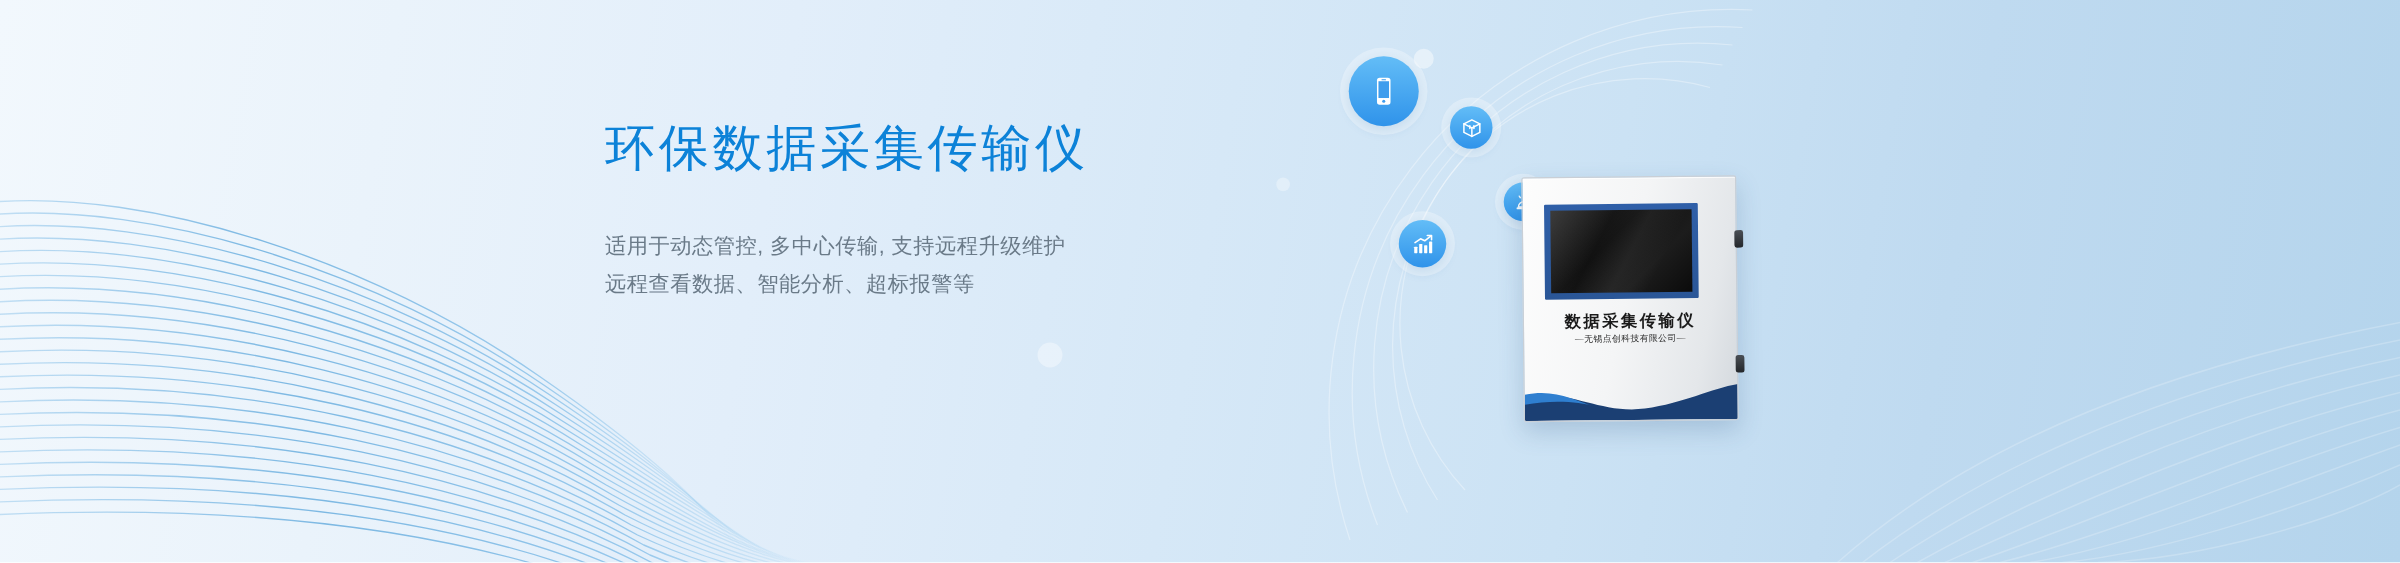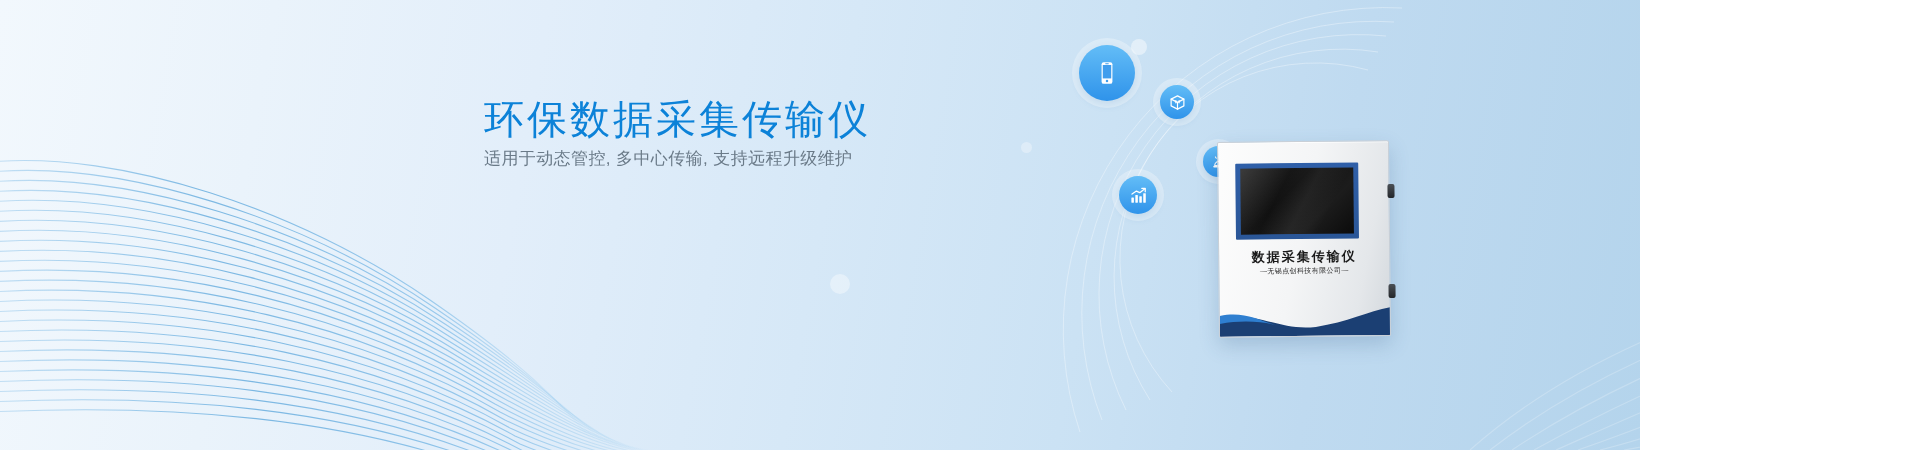--- a/index.html
+++ b/index.html
@@ -1,32 +1,32 @@
 <!DOCTYPE html>
 <html><head>
 <meta charset="utf-8">
 <style>
   html,body{margin:0;padding:0;}
   body{
     width:1920px;height:450px;overflow:hidden;
     font-family:"Liberation Sans","DejaVu Sans",sans-serif;
   }
   #banner{
-    position:relative;width:1640px;height:450px;overflow:hidden;
+    position:relative;width:1920px;height:450px;overflow:hidden;
     background:linear-gradient(100deg,#f2f8fd 0%,#eaf3fb 16%,#e2eefa 32%,#d6e8f7 50%,#cbe2f4 66%,#bfdaf0 80%,#b4d4ec 100%);
   }
   .layer{position:absolute;left:0;top:0;width:1920px;height:450px;pointer-events:none;}
 
   
   #text-block{position:absolute;left:484px;top:95px;width:560px;}
   #hero-title{
     font-size:40px;letter-spacing:3px;color:#0c82d8;font-weight:400;
     line-height:1.2;white-space:nowrap;margin:0;
   }
-  #hero-lines{}
+  #hero-lines{margin-top:38px;}
   .hero-line{
     font-size:17px;color:#6a7a88;line-height:31px;letter-spacing:.4px;
     white-space:nowrap;
   }
 
   
   .badge{
     position:absolute;border-radius:50%;
     display:flex;align-items:center;justify-content:center;
     background:linear-gradient(180deg,#63bdf7 0%,#2f93ea 100%);
@@ -153,20 +153,21 @@
   </svg>
 
   <div class="dot" id="dot-a"></div>
   <div class="dot" id="dot-b"></div>
   <div class="dot" id="dot-c"></div>
 
   <div id="text-block">
     <h1 id="hero-title">环保数据采集传输仪</h1>
     <div id="hero-lines">
       <div class="hero-line">适用于动态管控, 多中心传输, 支持远程升级维护</div>
+      <div class="hero-line">远程查看数据、智能分析、超标报警等</div>
     </div>
   </div>
 
   <div class="badge" id="badge-phone">
     <svg width="26" height="26" viewBox="0 0 24 24" fill="#ffffff" aria-hidden="true">
       <rect x="7" y="2" width="10" height="20" rx="2" ry="2" fill="#ffffff"></rect>
       <rect x="8.1" y="4.6" width="7.8" height="12.4" fill="#3f9ded"></rect>
       <rect x="10.3" y="3.1" width="3.4" height="0.8" rx="0.4" fill="#3f9ded"></rect>
       <circle cx="12" cy="19.4" r="1.15" fill="#3f9ded"></circle>
     </svg>

